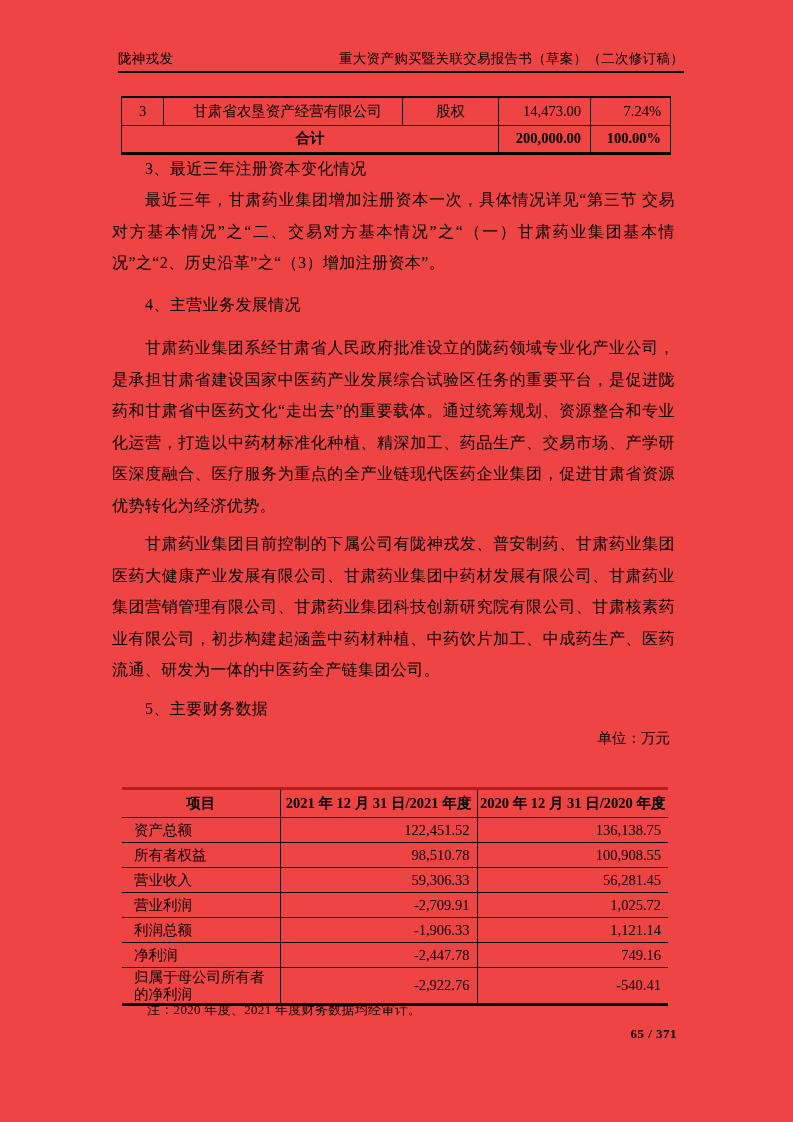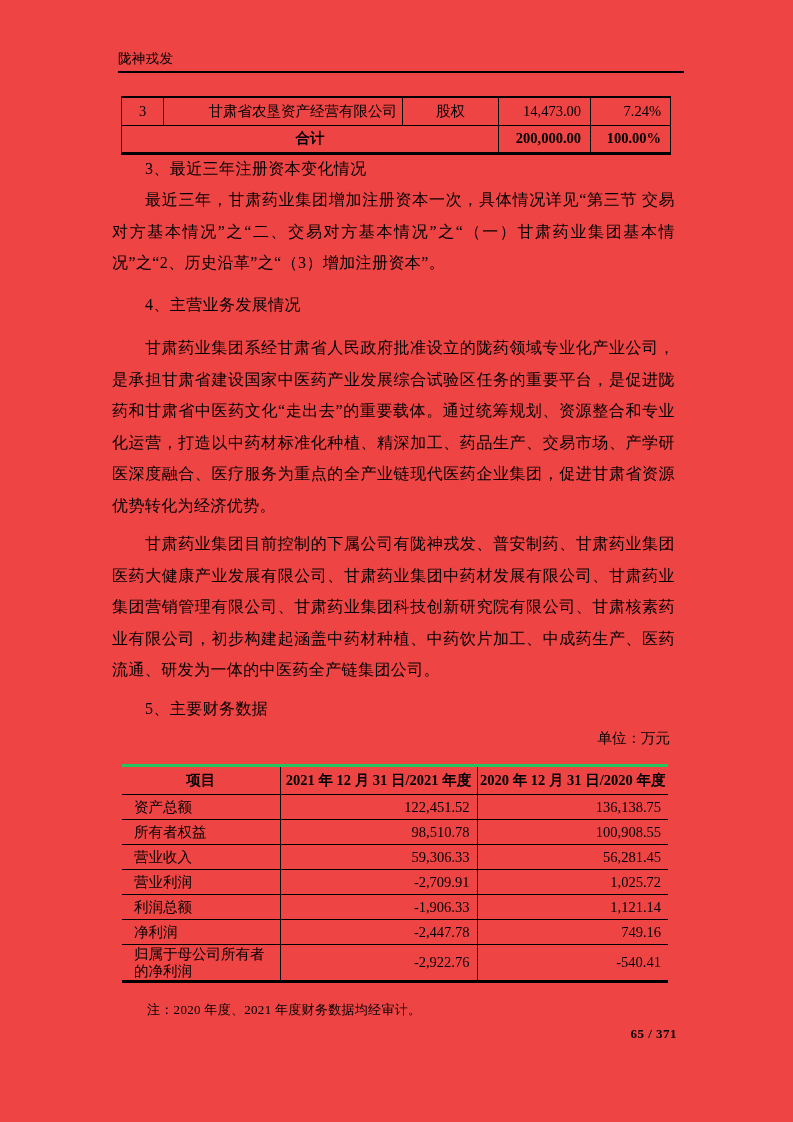--- a/index.html
+++ b/index.html
@@ -21,45 +21,45 @@
 
   
   table.eq {
     position:absolute; left:121px; top:96px; width:549px;
     border-collapse:collapse; table-layout:fixed;
     font-size:14.5px;
     border-top:2px solid #000; border-bottom:3px solid #000;
   }
   table.eq td { border:1px solid #000; height:28px; padding:0 5px; }
   table.eq .c { text-align:center; }
-  table.eq .l { text-align:right; padding-left:14px; }
+  table.eq .l { text-align:center; padding-left:14px; }
   table.eq .r { text-align:right; padding-right:9px;margin-left:28px; }
   .b { font-weight:bold; }
 
   
   .h-num {
     position:absolute; left:112px; width:563px;
     font-size:16px; letter-spacing:0.4px; text-indent:33px;
   }
   .para {
     position:absolute; left:112px; width:563px;
     font-size:16px; letter-spacing:0.4px; line-height:31.5px;
     text-align:justify; text-indent:33px;
   }
   .unit {
     position:absolute; left:112px; width:558px; top:729px;
     font-size:14.5px; text-align:right;
   }
 
   
   table.fin {
-    position:absolute; left:122px; top:764px; width:546px;
+    position:absolute; left:122px; top:787px; width:546px;
     border-collapse:collapse; table-layout:fixed;
     font-size:14.5px;
-    border-top:3px solid #22c55e; border-bottom:3px solid #000;
+    border-top:3px solid #b91c1c; border-bottom:3px solid #000;
   }
   table.fin td { border-top:1px solid #000; border-bottom:1px solid #000; height:25px; }
   table.fin td + td { border-left:1px solid #000; }
   table.fin tr.head td { height:29px; font-weight:bold; text-align:center; }
   table.fin td.item { padding:0 12px; line-height:17px; }
   table.fin td.val { text-align:right; padding-right:7px; }
   table.fin tr.tall td { height:37px; }
 
   .note {
     position:absolute; left:147px; top:1001px; width:520px;
@@ -70,20 +70,21 @@
     font-size:13px; font-weight:bold; letter-spacing:0.5px;
   }
 </style>
 </head>
 <body>
 
 <div class="page">
 
   <div class="hdr">
     <span>陇神戎发</span>
+    <span>重大资产购买暨关联交易报告书（草案）（二次修订稿）</span>
   </div>
 
   <table class="eq">
     <colgroup>
         <col style="width:42px">
         <col style="width:239px">
         <col style="width:96px">
         <col style="width:92px">
         <col style="width:80px">
       </colgroup>

